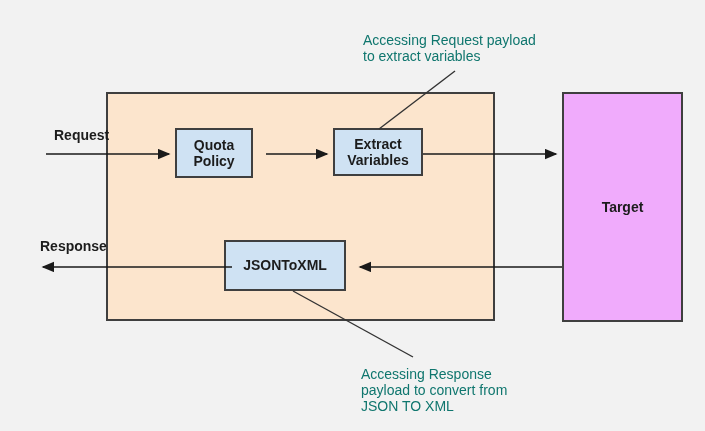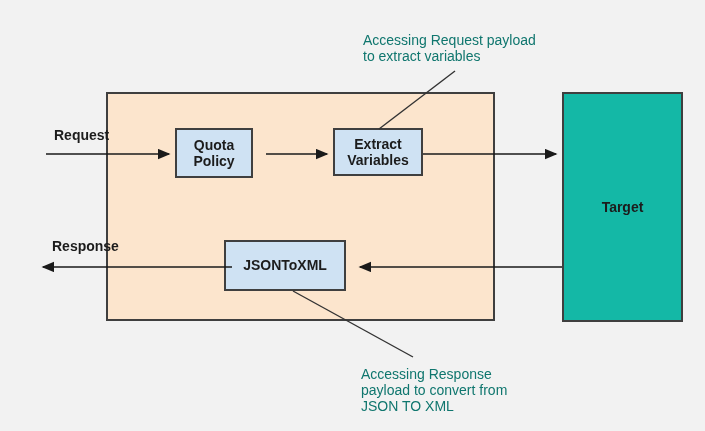--- a/index.html
+++ b/index.html
@@ -29,21 +29,21 @@
     border: 2px solid #3f3f3f;
   }
   .mp-box {
     left: 106px; top: 92px;
     width: 389px; height: 229px;
     background: #fce5cd;
   }
   .target-box {
     left: 562px; top: 92px;
     width: 121px; height: 230px;
-    background: #14b8a6;
+    background: #f0abfc;
     display: flex;
     align-items: center;
     justify-content: center;
     font-weight: bold;
     font-size: 14px;
   }
   .mp-title {
     position: absolute;
     left: 106px; top: 101px;
     width: 389px;
@@ -69,21 +69,21 @@
   .node-extract  { left: 333px; top: 128px; width: 90px;  height: 48px; text-align: center; }
   .node-json     { left: 224px; top: 240px; width: 122px; height: 51px; }
 
   .flow-label {
     position: absolute;
     font-weight: bold;
     font-size: 14px;
     padding-left: 24px;
   }
   .label-request  { left: 30px; top: 127px; }
-  .label-response { left: 28px; top: 238px; }
+  .label-response { left: 16px; top: 238px; }
 
   .annotation {
     position: absolute;
     font-size: 14px;
     line-height: 16px;
     color: #0f766e;
     white-space: pre-line;
   }
   .annotation-top    { left: 363px; top: 32px;  width: 200px; }
   .annotation-bottom { left: 361px; top: 366px; width: 200px; }

